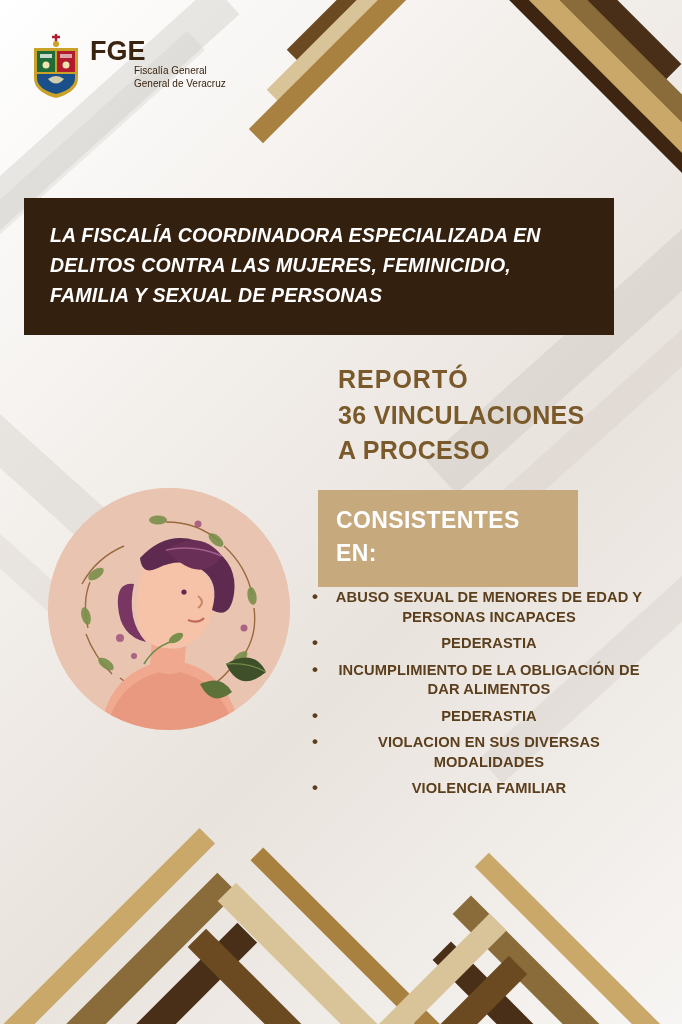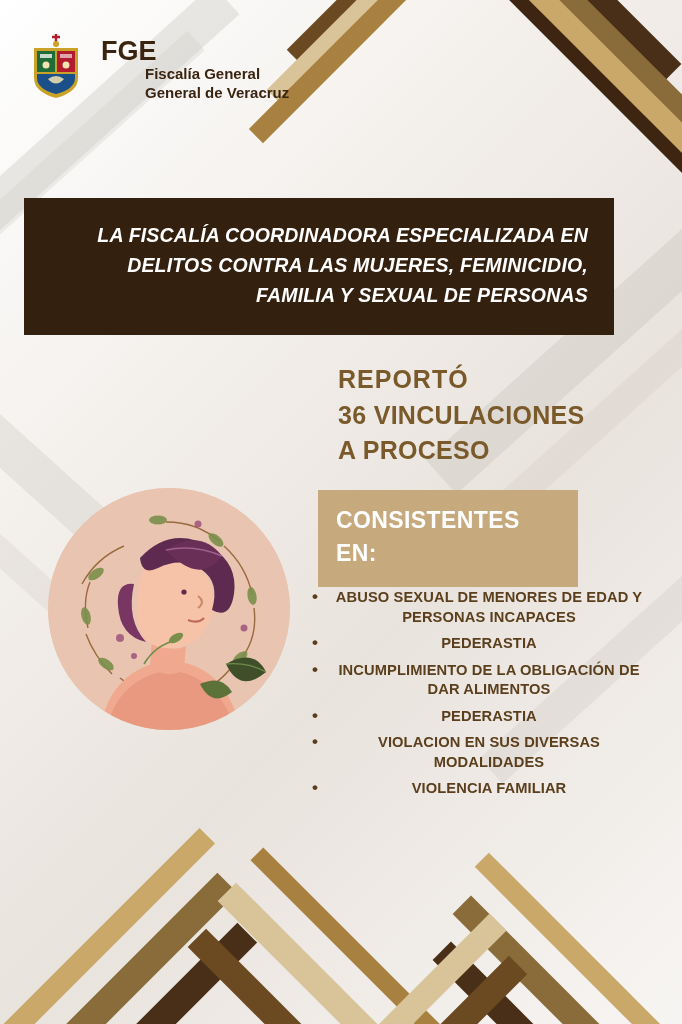--- a/index.html
+++ b/index.html
@@ -59,42 +59,42 @@
   .br4 { bottom: -60px; right: 120px; width: 300px; height: 26px; background: #6b4a22; transform: rotate(-45deg); }
   .br5 { bottom: -16px; right: 140px; width: 300px; height: 24px; background: #d9c49a; transform: rotate(-45deg); }
 
   
   #logo-block {
     position: absolute;
     top: 32px;
     left: 30px;
     display: flex;
     align-items: flex-start;
-    gap: 19px;
+    gap: 8px;
     z-index: 6;
   }
   .crest {
     position: relative;
     width: 52px;
     height: 68px;
   }
   .crest svg { display: block; }
   .brand-text { padding-top: 6px; }
   .brand-abbr {
     font-size: 27px;
     font-weight: bold;
     color: #3a2410;
     letter-spacing: 0px;
     line-height: 1;
   }
   .brand-l1, .brand-l2 {
-    font-size: 15px;
+    font-size: 10px;
     color: #3a2410;
     line-height: 1.25;
-    font-weight: 700;
+    font-weight: 400;
     padding-left: 44px;
   }
 
   
   #title-band {
     position: absolute;
     top: 198px;
     left: 24px;
     width: 590px;
     background: #33200f;
@@ -102,21 +102,20 @@
     z-index: 5;
   }
   #title-band .line {
     color: #ffffff;
     font-size: 19.5px;
     font-weight: bold;
     font-style: italic;
     letter-spacing: 0.2px;
     line-height: 1.55;
     white-space: nowrap;
-    text-align: right;
   }
 
   
   #report-block {
     position: absolute;
     top: 362px;
     left: 322px;
     z-index: 5;
     margin-left: 16px;
   }

